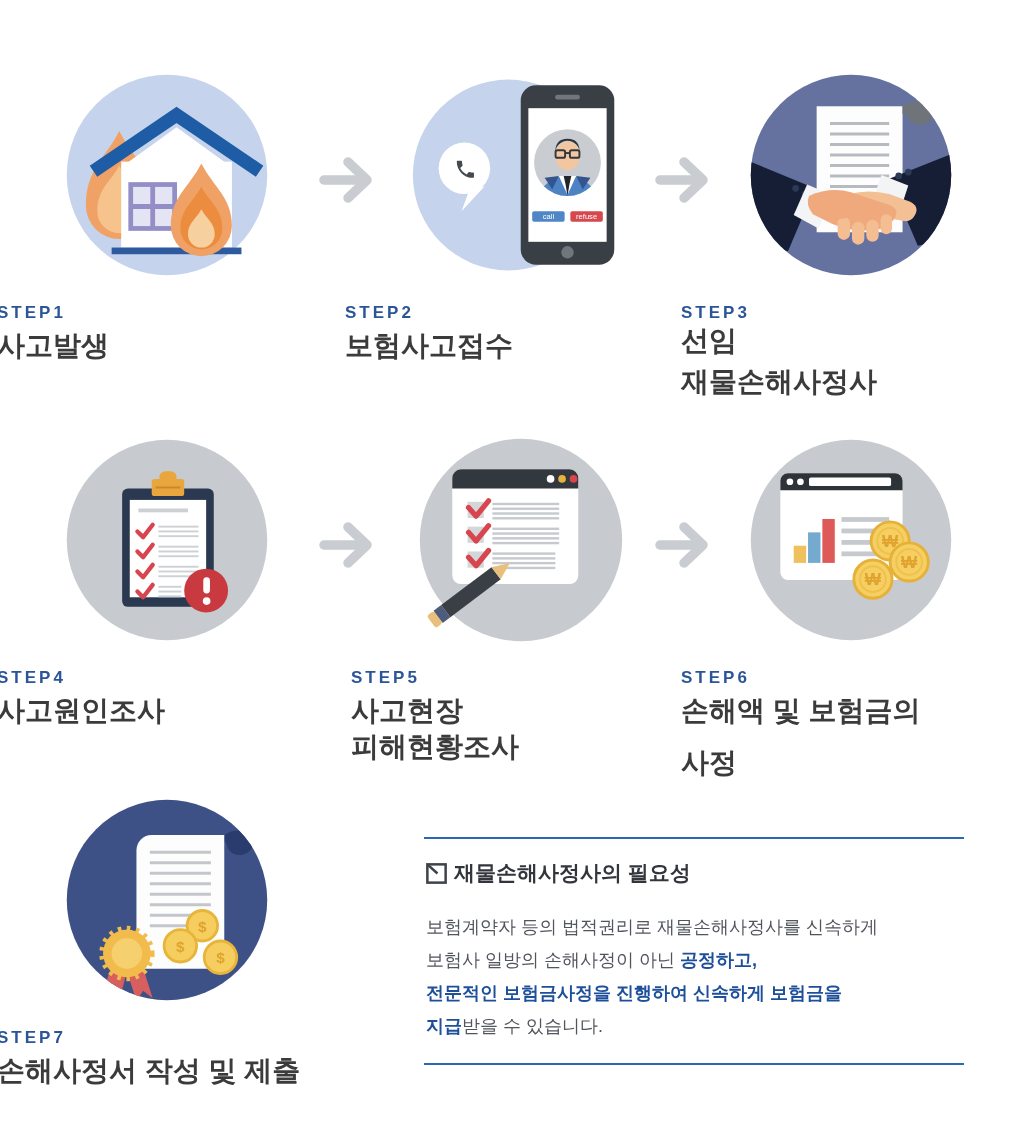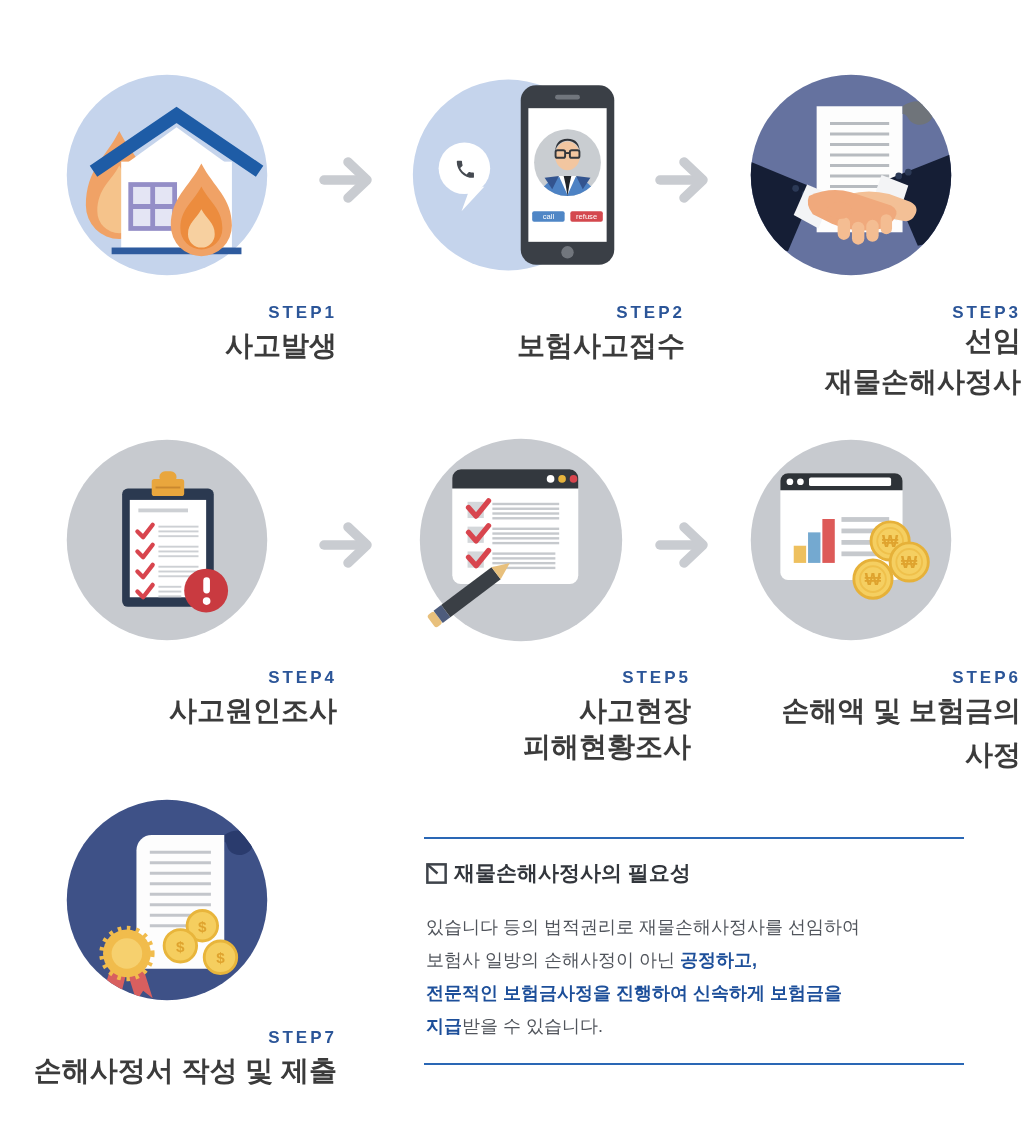--- a/index.html
+++ b/index.html
@@ -1,18 +1,18 @@
 <!DOCTYPE html>
 <html><head>
 <meta charset="utf-8">
 <style>
   html,body{margin:0;padding:0;background:#ffffff;}
   .canvas{position:relative;width:1024px;height:1136px;background:#ffffff;overflow:hidden;
           font-family:"Liberation Sans","DejaVu Sans",sans-serif;}
-  .step{position:absolute;width:340px;text-align:right;}
+  .step{position:absolute;width:340px;text-align:left;}
   .icon{width:210px;height:210px;margin:0 auto;display:block;}
   .step-label{margin-top:23px;font-size:17px;font-weight:700;letter-spacing:3px;color:#2b5598;}
   .step-title{margin-top:5px;font-size:28px;font-weight:700;color:#3b3b3b;line-height:36px;}
   .s1{left:-3px;top:70px;} .s2{left:345px;top:70px;} .s3{left:681px;top:70px;}
   .s4{left:-3px;top:435px;} .s5{left:351px;top:435px;} .s6{left:681px;top:435px;}
   .s7{left:-3px;top:795px;}
   .arrow{position:absolute;width:64px;height:52px;}
   .a1{left:316px;top:154px;} .a2{left:652px;top:154px;}
   .a3{left:316px;top:519px;} .a4{left:652px;top:519px;}
   .infobox{position:absolute;left:424px;top:837px;width:540px;height:228px;}
@@ -236,21 +236,21 @@
         <text x="171" y="139.5" font-size="18" font-weight="bold" fill="#dfa32e" text-anchor="middle">₩</text>
       </g>
       <g>
         <circle cx="133" cy="151" r="20" fill="#f5cf61" stroke="#e6b139" stroke-width="3"></circle>
         <circle cx="133" cy="151" r="13.5" fill="none" stroke="#efc04b" stroke-width="2"></circle>
         <text x="133" y="157.5" font-size="18" font-weight="bold" fill="#dfa32e" text-anchor="middle">₩</text>
       </g>
     </svg>
     <div class="step-label">STEP6</div>
     <div class="step-title">손해액 및 보험금의</div>
-    <div class="step-title" style="margin-top:8px;">사정</div>
+    <div class="step-title" style="margin-top:16px;">사정</div>
   </div>
 
   <div class="step s7">
     <svg class="icon" viewBox="0 0 220 220">
       <clipPath id="c7">
           <circle cx="110" cy="110" r="105"></circle>
         </clipPath>
       <circle cx="110" cy="110" r="105" fill="#3e5187"></circle>
       <g clip-path="url(#c7)">
         <path d="M170,42 c14,-10 31,-3 30,9 c-1,11 -16,16 -24,8 c-4,-4 -3,-10 -6,-10 z" fill="#2a3b6d"></path>
@@ -316,21 +316,21 @@
   <div class="infobox">
     <div class="rule rule-top"></div>
     <div class="info-title-row">
       <svg width="25" height="25" viewBox="0 0 26 26">
         <rect x="3.5" y="3.5" width="19" height="19" fill="none" stroke="#3e434a" stroke-width="2.6"></rect>
         <line x1="3.5" y1="3.5" x2="14" y2="13" stroke="#3e434a" stroke-width="2.6"></line>
       </svg>
       <span class="info-title">재물손해사정사의 필요성</span>
     </div>
     <div class="info-body">
-      <div class="info-line"><span>있습니다 등의 법적권리로 재물손해사정사를 선임하여</span></div>
+      <div class="info-line"><span>보험계약자 등의 법적권리로 재물손해사정사를 신속하게</span></div>
       <div class="info-line"><span>보험사 일방의 손해사정이 아닌 </span><span class="hl">공정하고,</span></div>
       <div class="info-line"><span class="hl">전문적인 보험금사정을 진행하여 신속하게 보험금을</span></div>
       <div class="info-line"><span class="hl">지급</span><span>받을 수 있습니다.</span></div>
     </div>
     <div class="rule rule-bottom"></div>
   </div>
 
 </div>
 
 </body></html>

